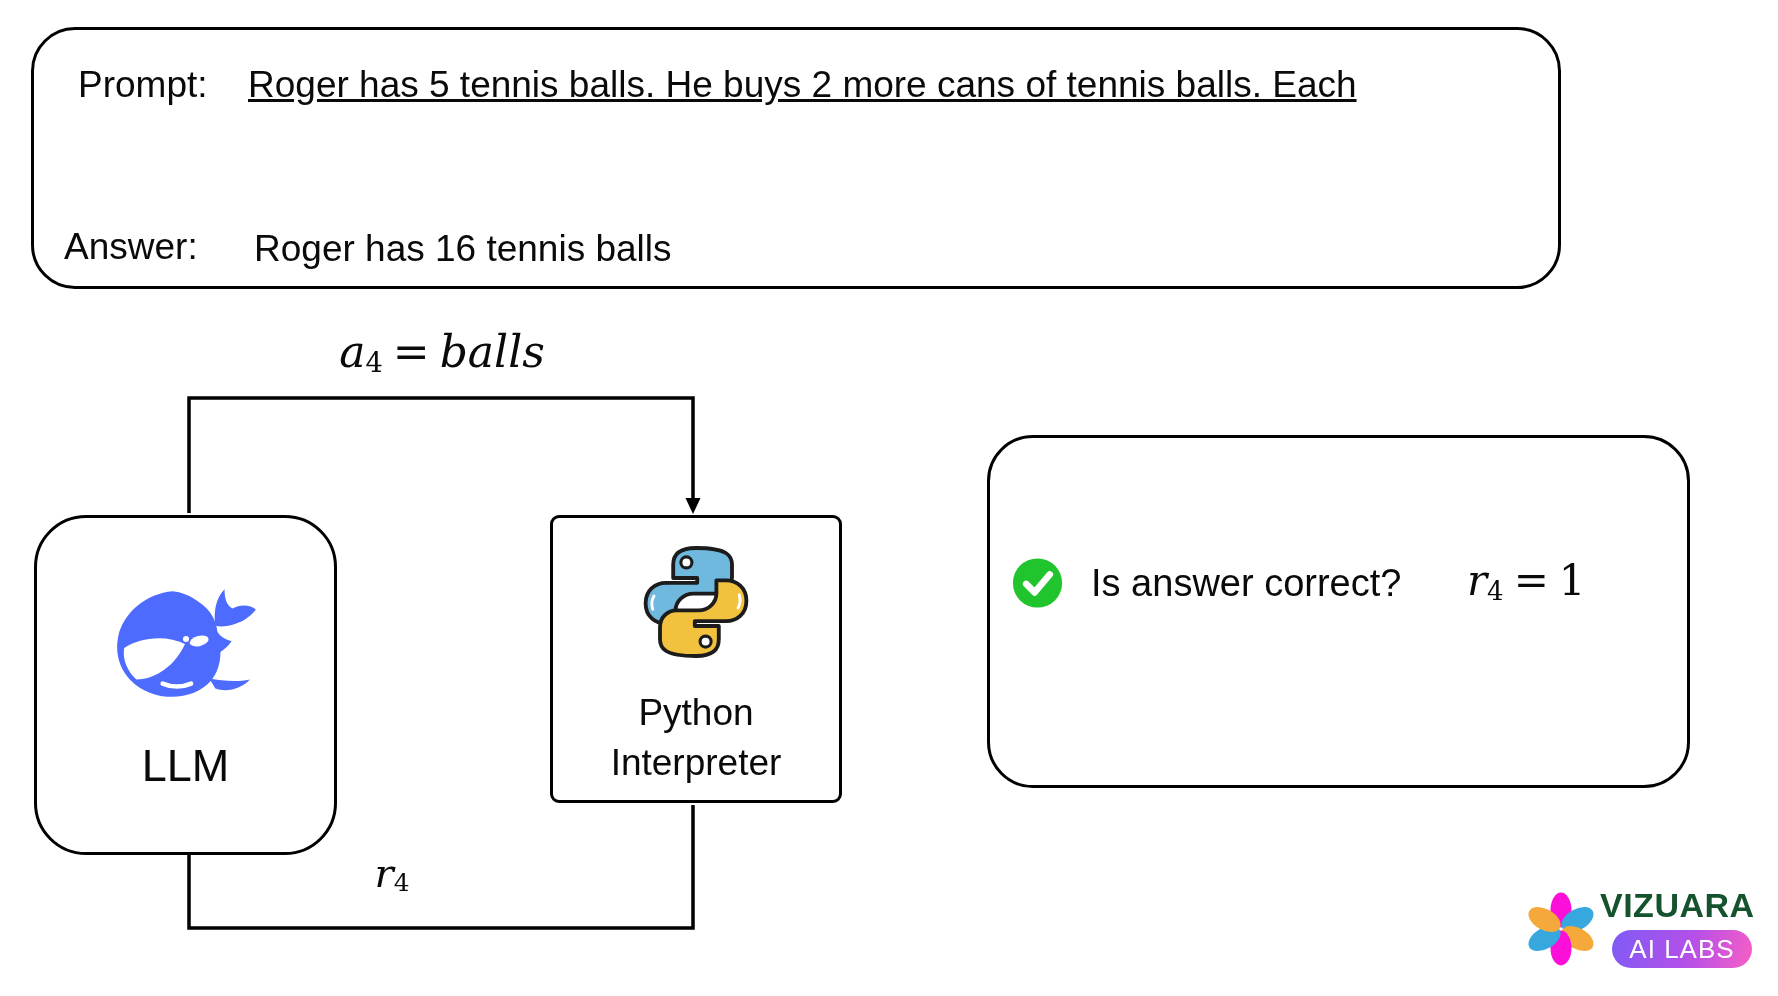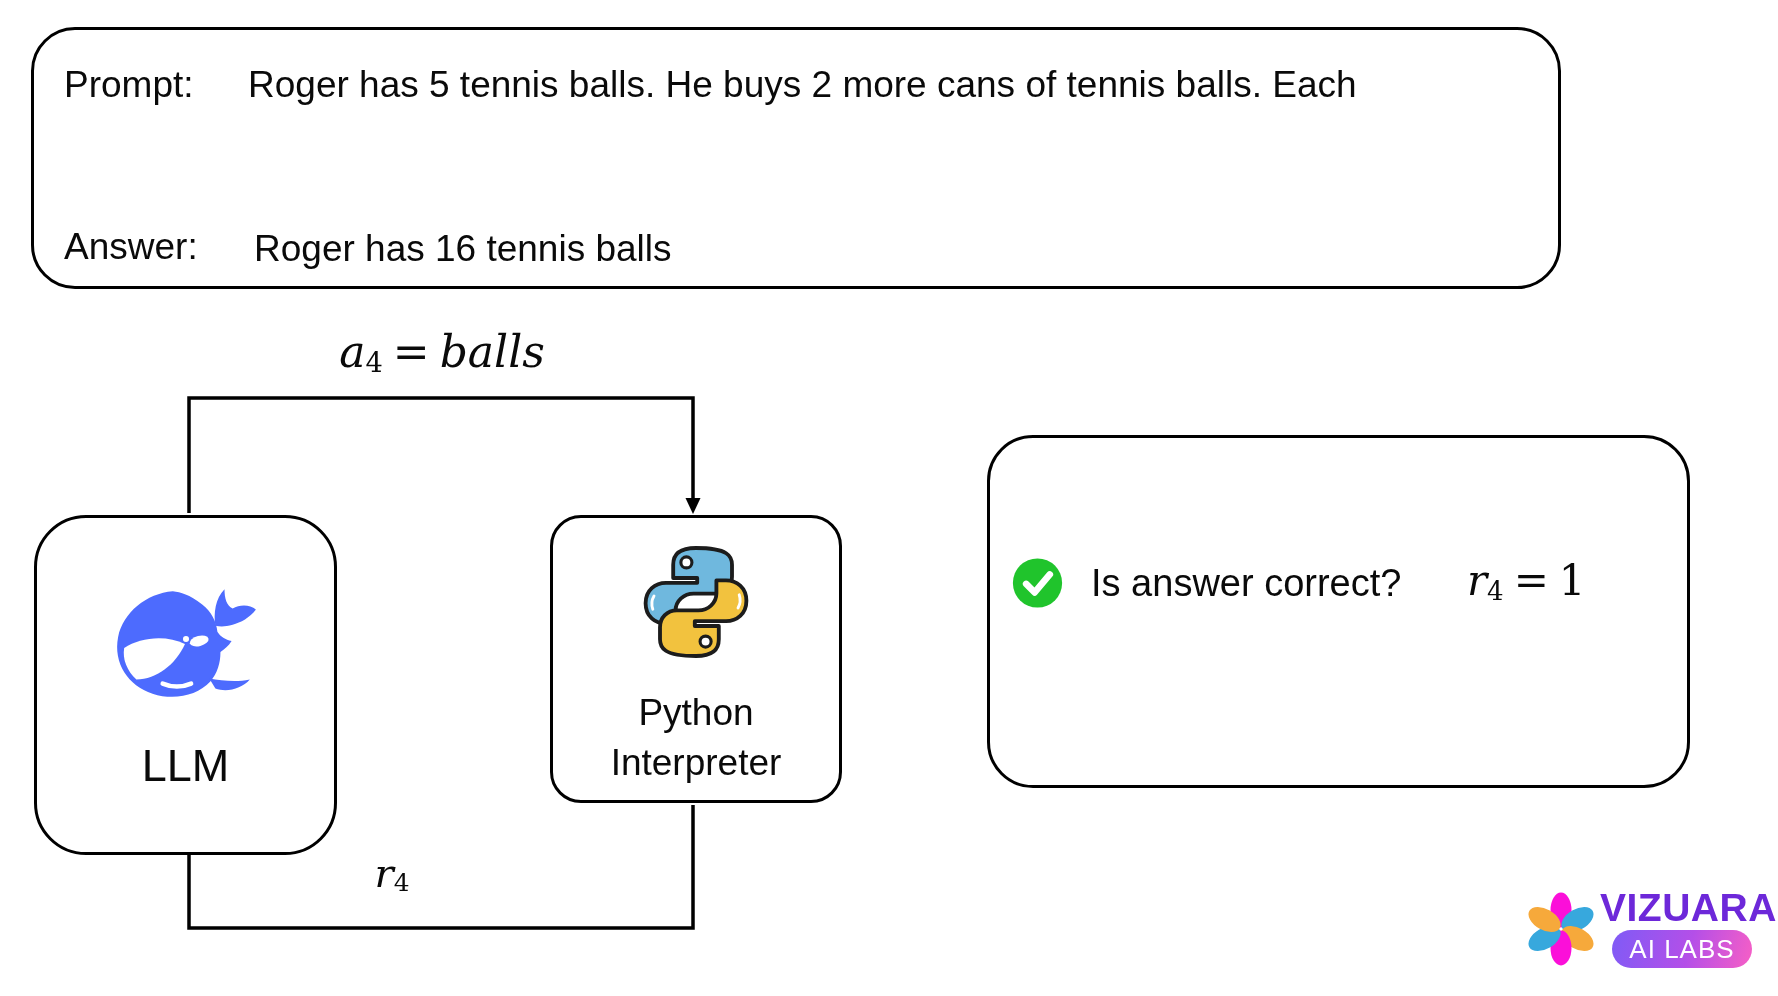--- a/index.html
+++ b/index.html
@@ -7,22 +7,22 @@
   .canvas {
     position: relative; width: 1778px; height: 996px;
     background: #ffffff; overflow: hidden;
     font-family: "Liberation Sans", sans-serif; color: #0a0a0a;
   }
   .box { position: absolute; background: #fff; border: 3px solid #000; }
 
   
   .prompt-box { left: 31px; top: 27px; width: 1530px; height: 262px; border-radius: 44px; }
   .field-label { position: absolute; font-size: 37px; white-space: nowrap; }
-  .prompt-label { left: 30px; top: 34px; text-align: right; }
-  .prompt-line { position: absolute; font-size: 37px; white-space: nowrap; }
+  .prompt-label { left: 44px; top: 34px; text-align: right; }
+  .prompt-line { position: absolute; font-size: 37px; white-space: nowrap; text-decoration: underline; }
   .prompt-line-1 { left: 214px; top: 34px; }
   .prompt-line-2 { left: 244px; top: 86px; }
   .answer-label { left: 30px; top: 196px; }
   .answer-text { position: absolute; left: 220px; top: 198px; font-size: 37px; white-space: nowrap; }
 
   
   .arrows { position: absolute; left: 0; top: 0; pointer-events: none; }
 
   
   .math { font-family: "DejaVu Serif", serif; }
@@ -31,41 +31,41 @@
   .math .meq { margin: 0 10px; font-style: normal; }
   .action-label { position: absolute; left: 322px; top: 326px; width: 240px; text-align: center; font-size: 44px; white-space: nowrap; }
   .reward-label { position: absolute; left: 350px; top: 850px; width: 84px; text-align: center; font-size: 40px; }
 
   
   .llm-box { left: 34px; top: 515px; width: 303px; height: 340px; border-radius: 52px; }
   .whale-svg { position: absolute; left: 50%; top: 66px; transform: translateX(-50%); }
   .llm-label { position: absolute; left: 0; top: 222px; width: 100%; text-align: center; font-size: 45px; }
 
   
-  .python-box { left: 550px; top: 515px; width: 292px; height: 288px; border-radius: 31px; }
+  .python-box { left: 550px; top: 515px; width: 292px; height: 288px; border-radius: 9px; }
   .py-svg { position: absolute; left: 50%; top: 24px; transform: translateX(-50%); }
   .python-label { position: absolute; left: 0; top: 170px; width: 100%; text-align: center; font-size: 37px; line-height: 50px; }
 
   
   .verdict-box { left: 987px; top: 435px; width: 703px; height: 353px; border-radius: 46px; }
   .verdict-row { position: absolute; left: 0; width: 100%; height: 58px; }
   .row-correct { top: 116px; }
   .row-wrong   { top: 205px; }
   .vicon { position: absolute; top: 50%; transform: translateY(-50%); display: inline-flex; }
   .row-correct .vicon { left: 21px; }
   .row-wrong   .vicon { left: 26px; }
   .question { position: absolute; top: 50%; transform: translateY(-50%); font-size: 38px; white-space: nowrap; }
   .row-correct .question { left: 101px; }
   .row-wrong   .question { left: 110px; }
   .formula { position: absolute; left: 477px; top: 50%; transform: translateY(-54%); font-size: 42px; white-space: nowrap; }
 
   
   .branding { position: absolute; left: 1526px; top: 884px; width: 252px; height: 106px; }
   .flower-svg { position: absolute; left: 2px; top: 8px; }
-  .brand-name { position: absolute; left: 74px; top: 2px; font-size: 39px; font-weight: bold; color: #6d28d9; letter-spacing: 0.5px; }
+  .brand-name { position: absolute; left: 74px; top: 2px; font-size: 34px; font-weight: bold; color: #14532d; letter-spacing: 0.5px; }
   .brand-pill { position: absolute; left: 86px; top: 46px; width: 140px; height: 38px; border-radius: 19px;
     background: linear-gradient(105deg, #7F5BF6 0%, #B44FE8 55%, #F75FC5 100%);
     display: flex; align-items: center; justify-content: center; }
   .brand-pill span { color: #fff; font-size: 26px; font-weight: normal; letter-spacing: 1px; }
 </style>
 </head>
 <body>
 
 <div class="canvas">
 

